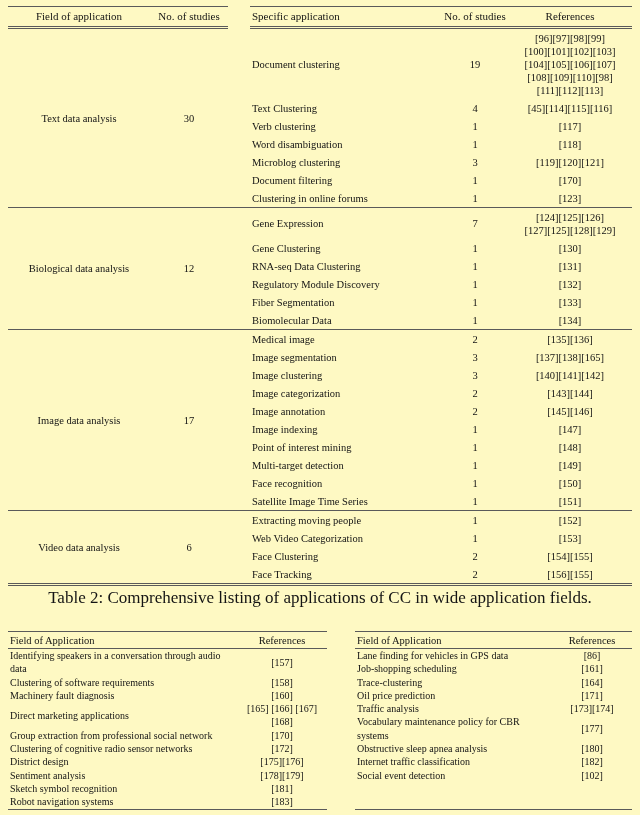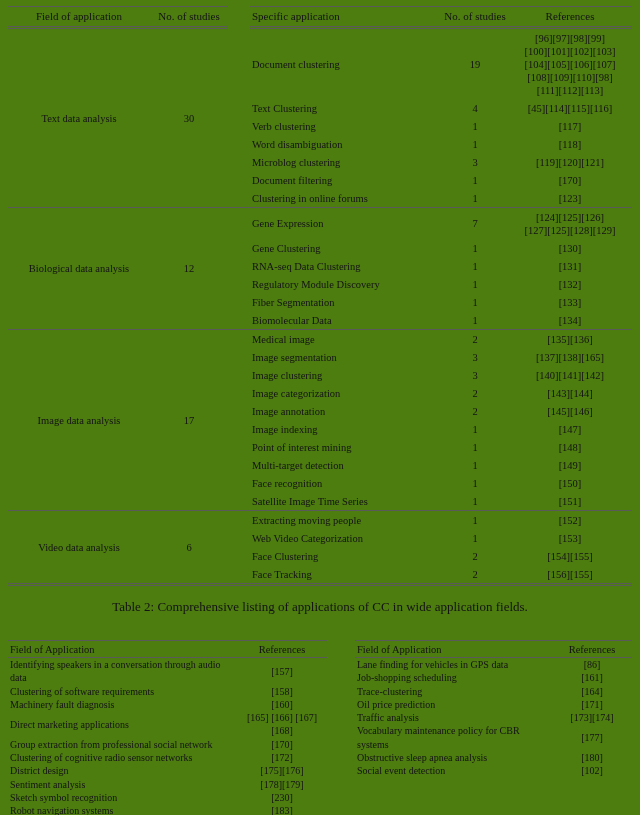--- a/index.html
+++ b/index.html
@@ -1,18 +1,18 @@
 <!DOCTYPE html>
 <html><head>
 <meta charset="utf-8">
 <style>
   html, body { margin: 0; padding: 0; background: #ffffff; }
   .page {
     width: 640px; height: 815px; box-sizing: border-box;
-    background: #4d7c0f; color: #141414;
+    background: #fef9c3; color: #141414;
     font-family: "Liberation Serif", "DejaVu Serif", serif;
     padding: 6px 8px 0 8px; overflow: hidden; position: relative;
   }
   table { border-collapse: collapse; table-layout: fixed; }
 
   
   .t2 { width: 624px; border-bottom: 3px double #5a5a5a; }
   .t2 th {
     font-weight: normal; font-size: 11px; line-height: 14px;
     padding: 2px 2px 3px 2px;
@@ -21,22 +21,22 @@
   .t2 th.gapcell { border: none; }
   .t2 td { font-size: 10.5px; line-height: 13px; padding: 2.5px 2px; vertical-align: middle; }
   .t2 td.gapcell { padding: 0; }
   .t2 .c { text-align: center; }
   .t2 .l { text-align: left; margin-top: 16px; }
   .t2 tbody.section + tbody.section { border-top: 1.4px solid #5a5a5a; }
   .t2 td.refs div { line-height: 13px; }
 
   
   .caption {
-    text-align: center; font-size: 13px; line-height: 15px;
-    margin-top: 13px; color: #141414;
+    text-align: center; font-size: 17px; line-height: 15px;
+    margin-top: 4px; color: #141414;
   }
 
   
   .t3wrap { display: flex; gap: 28px; margin-top: 26px; align-items: stretch; }
   .t3box { border-bottom: 1.5px solid #5a5a5a; }
   .t3box.leftbox  { width: 319px; }
   .t3box.rightbox { width: 277px; }
   .t3 { width: 100%; }
   .t3 th {
     font-weight: normal; font-size: 10.5px; line-height: 13px;
@@ -328,21 +328,21 @@
             <tr>
               <td class="l">District design</td>
               <td class="c">[175][176]</td>
             </tr>
             <tr>
               <td class="l">Sentiment analysis</td>
               <td class="c">[178][179]</td>
             </tr>
             <tr>
               <td class="l">Sketch symbol recognition</td>
-              <td class="c">[230]</td>
+              <td class="c">[181]</td>
             </tr>
             <tr>
               <td class="l">Robot navigation systems</td>
               <td class="c">[183]</td>
             </tr>
           </tbody>
       </table>
     </div>
     <div class="t3box rightbox">
       <table class="t3">
@@ -379,20 +379,24 @@
             </tr>
             <tr>
               <td class="l">Vocabulary maintenance policy for CBR systems</td>
               <td class="c">[177]</td>
             </tr>
             <tr>
               <td class="l">Obstructive sleep apnea analysis</td>
               <td class="c">[180]</td>
             </tr>
             <tr>
+              <td class="l">Internet traffic classification</td>
+              <td class="c">[182]</td>
+            </tr>
+            <tr>
               <td class="l">Social event detection</td>
               <td class="c">[102]</td>
             </tr>
           </tbody>
       </table>
     </div>
   </div>
 
 </div>
 

